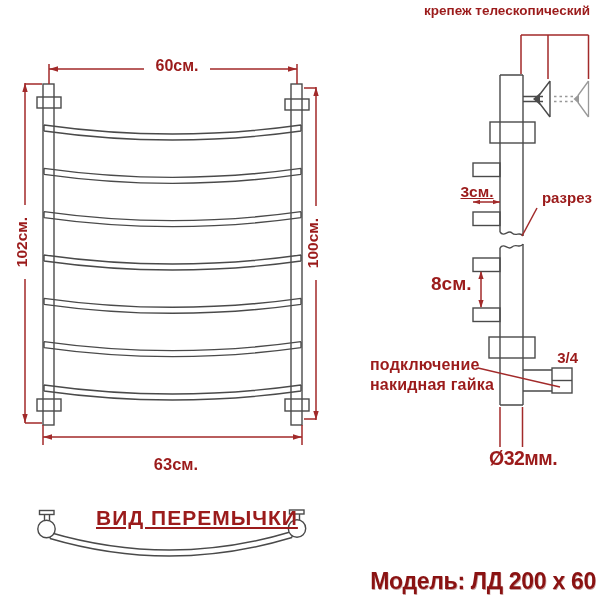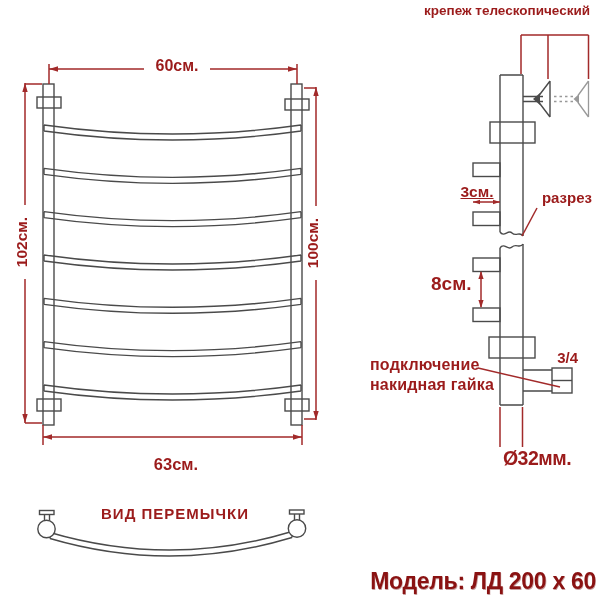--- a/index.html
+++ b/index.html
@@ -13,22 +13,22 @@
   .note{right:10px;top:3px;font-size:13.5px;text-align:right;line-height:1.15;}
   .d60{left:144px;top:57px;width:62px;font-size:16px;}
   .d63{left:142px;top:428px;width:64px;font-size:16.5px;margin-top:27px;}
   .d102{left:-15px;top:233px;width:70px;font-size:15.5px;}
   .d100{left:276px;top:234px;width:70px;font-size:15.5px;}
   .l3cm{left:452px;top:183px;width:50px;font-size:15.5px;text-align:center;text-decoration:underline;}
   .lraz{left:534px;top:190px;width:58px;font-size:15px;text-align:right;}
   .l8cm{left:431px;top:274px;width:56px;font-size:19px;text-align:left;}
   .lpod{left:358px;top:355px;font-size:16px;line-height:1.25;letter-spacing:0.2px;margin-left:12px;}
   .l34{left:546px;top:350px;width:32px;font-size:15px;text-align:right;}
-  .ld32{left:489px;top:448px;width:96px;font-size:19.5px;text-align:center;letter-spacing:-0.5px;}
-  .cbt{left:96px;top:506px;width:158px;font-size:15px;text-align:center;letter-spacing:1px;}
+  .ld32{left:489px;top:448px;width:96px;font-size:19.5px;text-align:left;letter-spacing:-0.5px;}
+  .cbt{left:96px;top:506px;width:158px;font-size:21px;text-align:center;letter-spacing:1px;text-decoration:underline;}
   .model{right:4px;top:569px;font-size:23px;letter-spacing:-0.3px;color:#8a1212;
          text-shadow:0.6px 0.6px 0 #c9a0a0;}
 </style>
 </head>
 <body>
 
 <div id="canvas">
 
   <svg id="drawing" width="600" height="600" viewBox="0 0 600 600">
 

